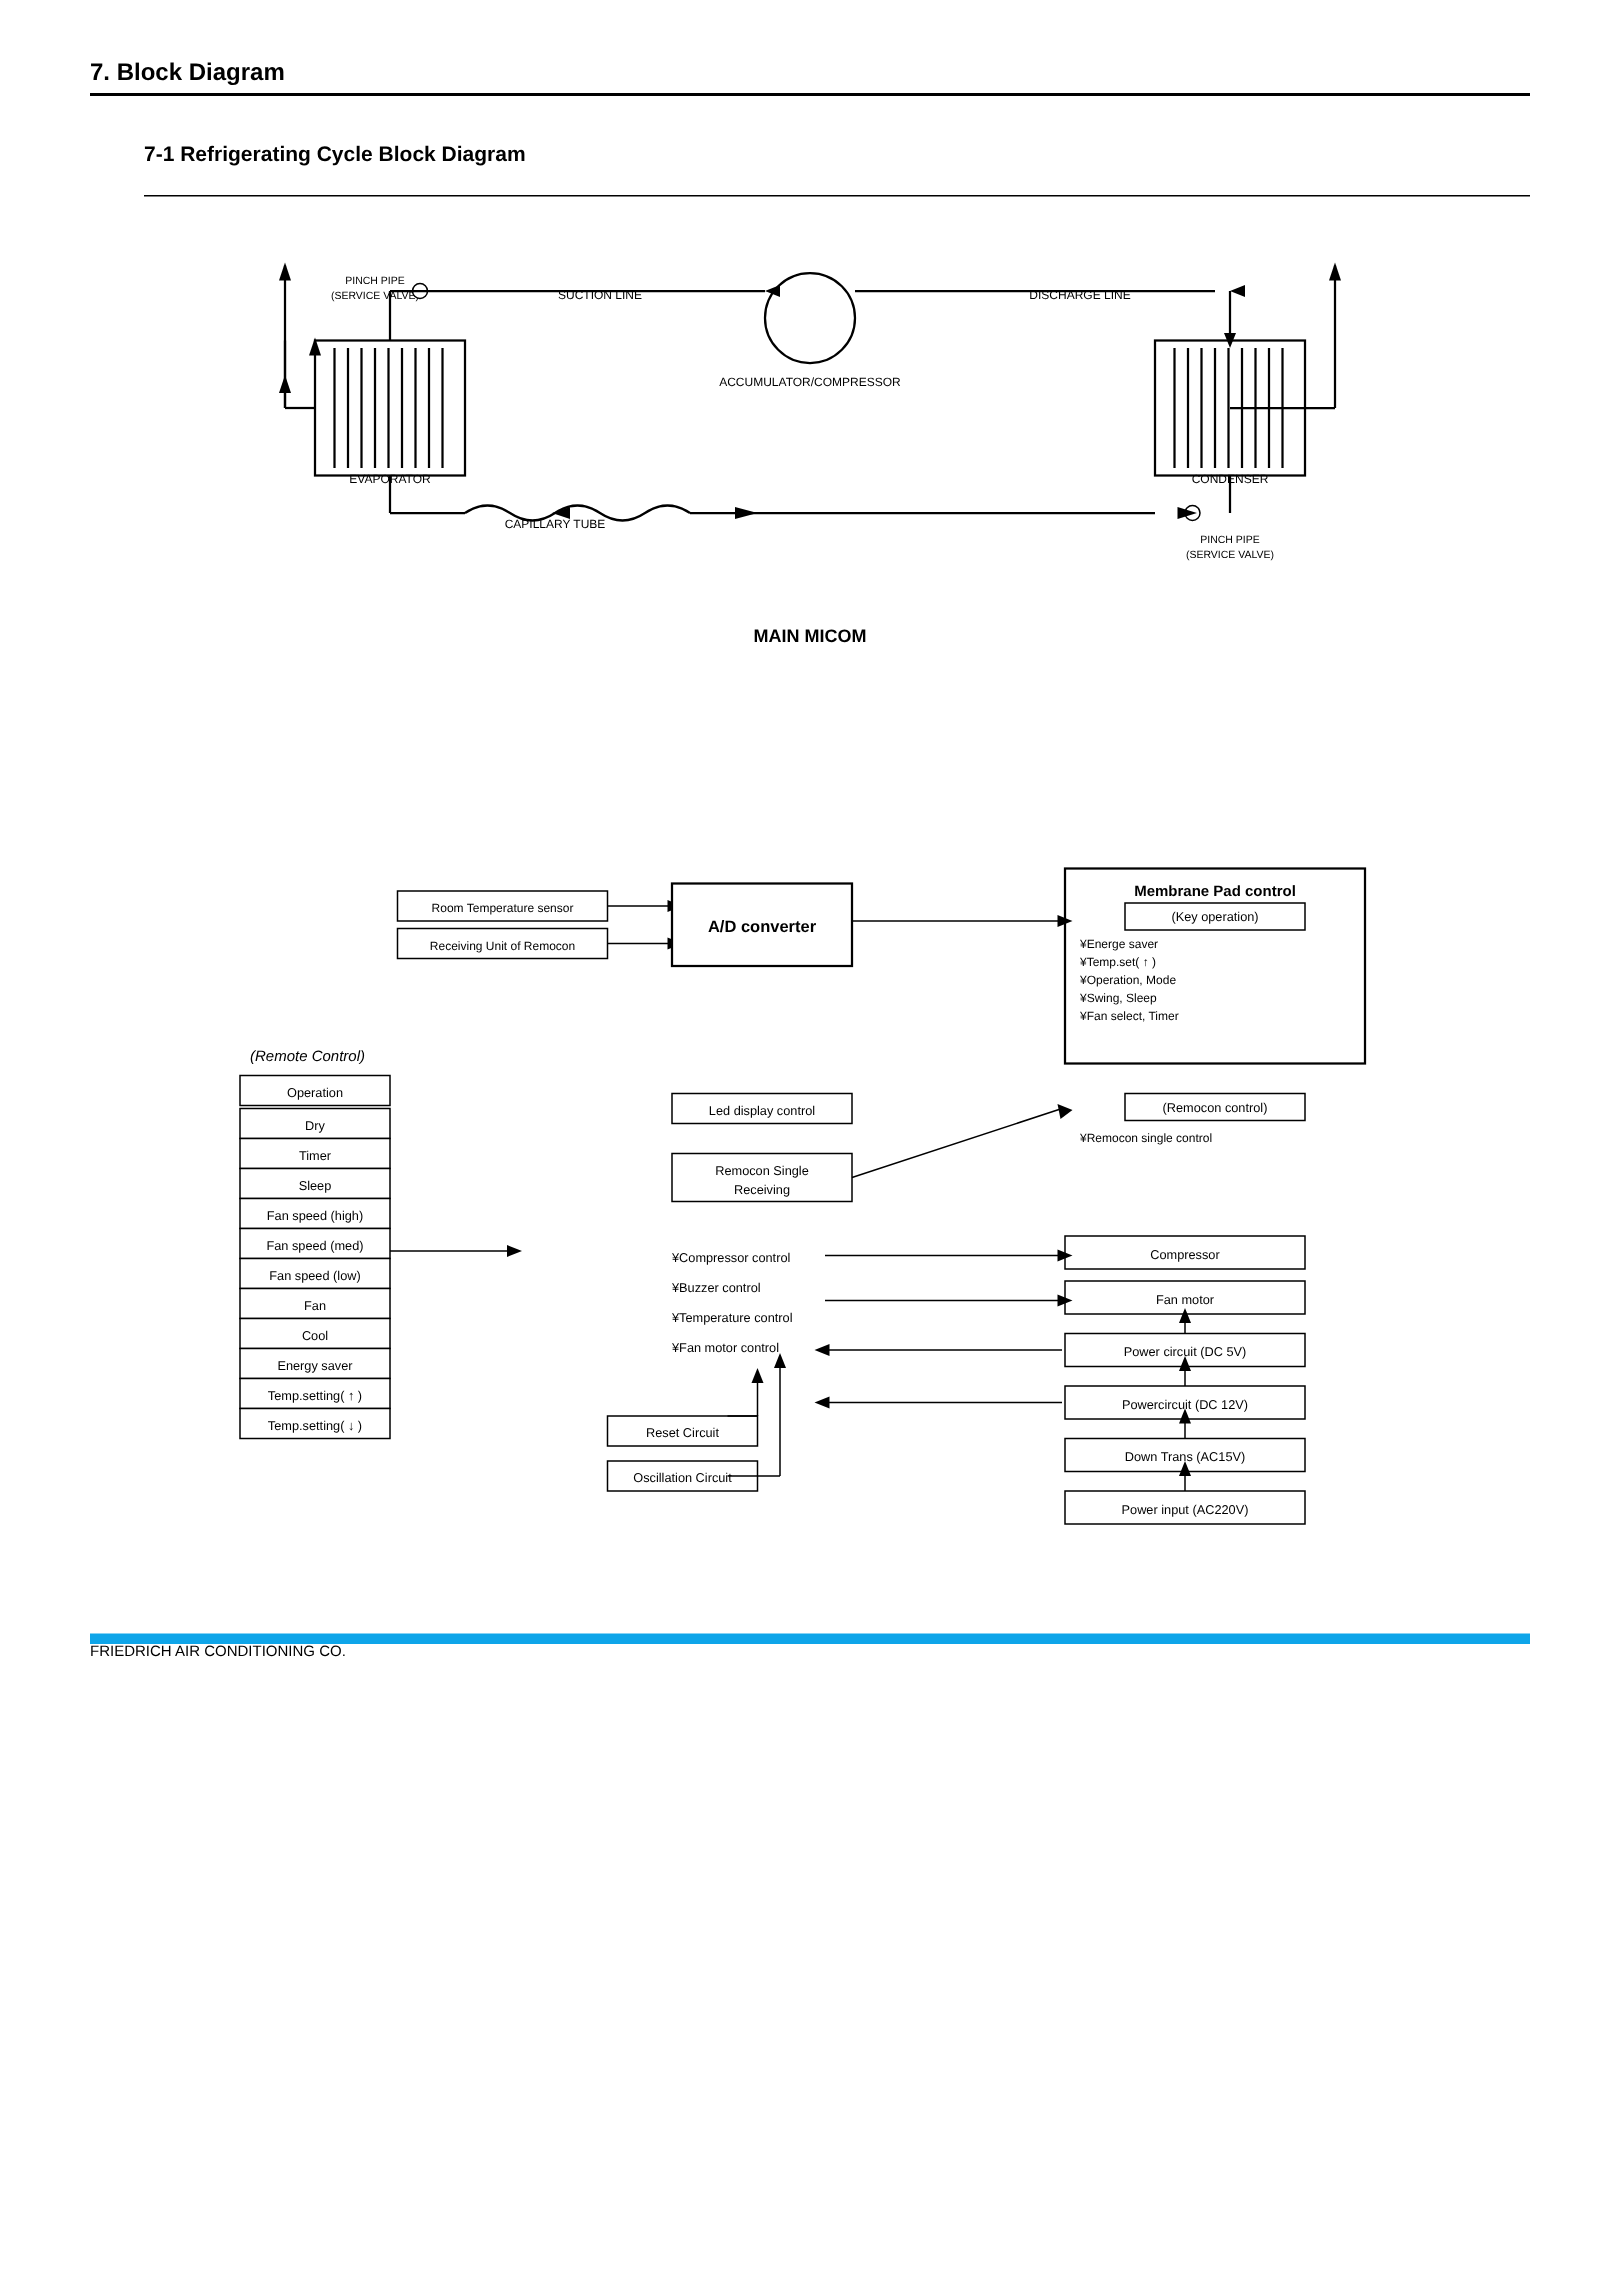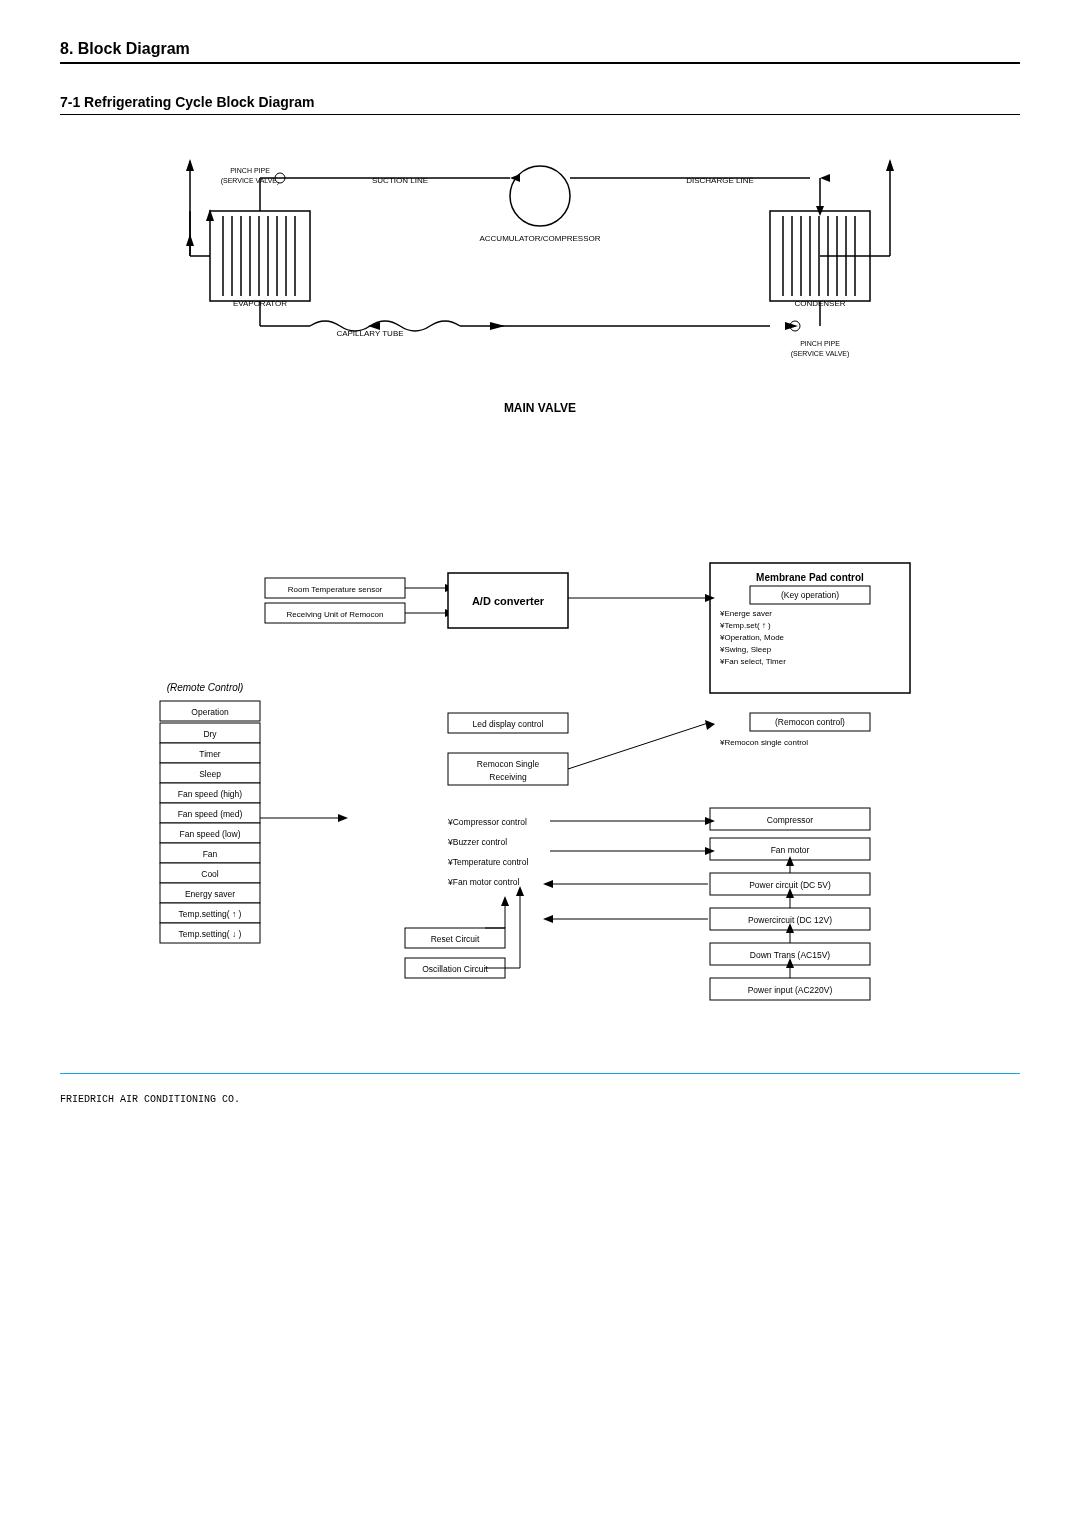--- a/index.html
+++ b/index.html
@@ -16,22 +16,23 @@
       font-size: 16px;
       font-weight: bold;
       border-bottom: 2px solid #000;
       padding-bottom: 4px;
       margin-bottom: 14px;
     }
     h2.sub-title {
       font-size: 14px;
       font-weight: bold;
       border-bottom: 1.5px solid #000;
-      padding-bottom: 4px;
+      padding-bottom: 20px;
       margin-bottom: 16px;
+      margin-left: 36px;
     }
     h3.sub-sub-title {
       font-size: 12px;
       font-weight: normal;
       margin-bottom: 10px;
     }
     .section { margin-bottom: 30px; }
 
     
     .refrigerating-diagram {
@@ -56,32 +57,31 @@
       height: 620px;
     }
     .micom-svg {
       position: absolute;
       top: 0; left: 0;
       width: 100%;
       height: 100%;
       pointer-events: none;
     }
     .footer-line {
-      border-top: 1px solid #0ea5e9;
+      border-top: 7px solid #0ea5e9;
       margin-top: 20px;
-      padding-top: 20px;
+      padding-top: 0;
       font-size: 10px;
-      font-family: Liberation Mono, monospace;
     }
   </style>
 </head>
 <body>
 
 <div class="section">
-  <h1 class="section-title">8.  Block Diagram</h1>
+  <h1 class="section-title">7.  Block Diagram</h1>
 </div>
 
 <div class="section">
   <h2 class="sub-title">7-1 Refrigerating Cycle Block Diagram</h2>
 
   <div class="refrigerating-diagram">
     <svg class="refrig-svg" viewBox="0 0 780 240">
 
       <rect x="60" y="80" width="100" height="90" fill="white" stroke="black" stroke-width="1.5"></rect>
 
@@ -162,21 +162,21 @@
       <polygon points="36,115 40,103 44,115" fill="black"></polygon>
       <line x1="40" y1="125" x2="40" y2="80" stroke="black" stroke-width="1.5"></line>
 
       <polygon points="56,90 60,78 64,90" fill="black"></polygon>
     </svg>
   </div>
 </div>
 
 <div class="section">
 
-  <div style="text-align:center; font-weight:bold; font-size:12px; margin-bottom:8px;">MAIN VALVE</div>
+  <div style="text-align:center; font-weight:bold; font-size:12px; margin-bottom:8px;">MAIN MICOM</div>
 
   <div class="micom-diagram">
     <svg class="micom-svg" viewBox="0 0 900 620">
 
       <text x="115" y="268" text-anchor="middle" font-size="10" font-family="Arial" font-style="italic">(Remote Control)</text>
 
       <rect x="70" y="278" width="100" height="20" fill="white" stroke="black" stroke-width="1"></rect>
       <text x="120" y="292" text-anchor="middle" font-size="8.5" font-family="Arial">Operation</text>
 
       <rect x="70" y="300" width="100" height="20" fill="white" stroke="black" stroke-width="1"></rect>

